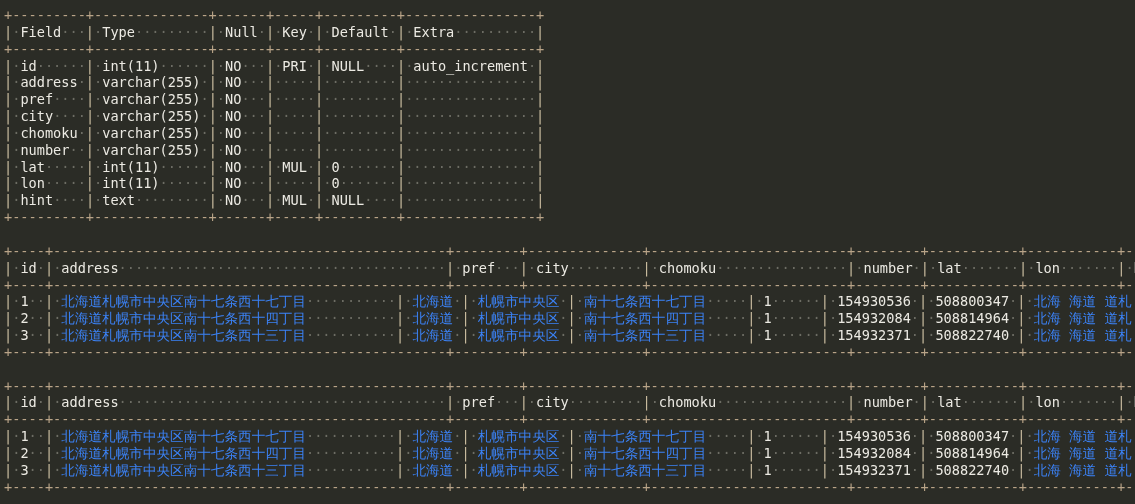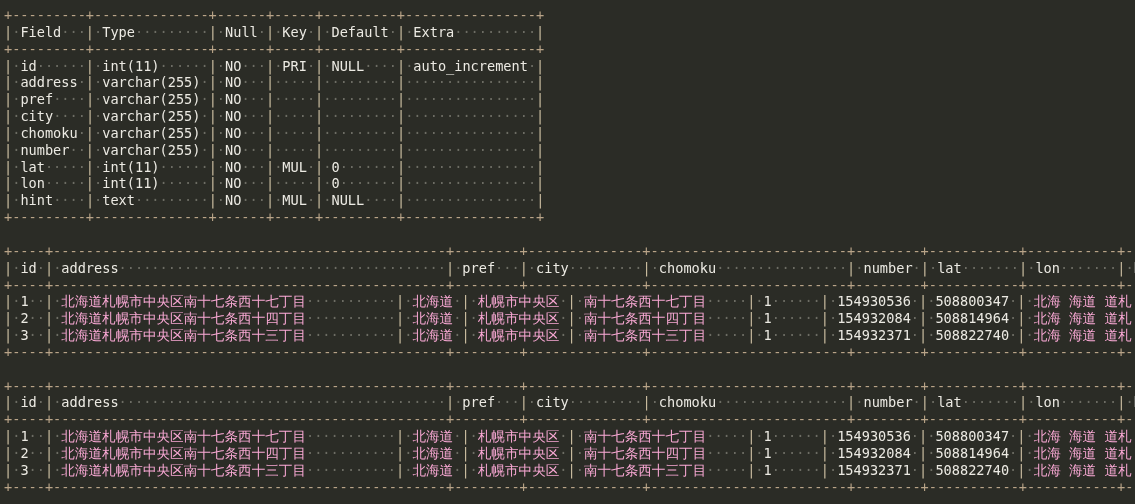--- a/index.html
+++ b/index.html
@@ -61,21 +61,21 @@
   
   .sp {
     color: #6d6d64;
   }
 
   .txt {
     color: #eceae3;
   }
 
   .cjk {
-    color: #f9a8d4;
+    color: #3b82f6;
   }
 </style>
 </head>
 <body>
 
 <div id="terminal">
   <div class="screen" id="screen">
       <span class="line rule">+---------+--------------+------+-----+---------+----------------+</span>
       <span class="line"><span class="pipe">|</span><span class="sp">·</span><span class="txt">Field</span><span class="sp">···</span><span class="pipe">|</span><span class="sp">·</span><span class="txt">Type</span><span class="sp">·········</span><span class="pipe">|</span><span class="sp">·</span><span class="txt">Null</span><span class="sp">·</span><span class="pipe">|</span><span class="sp">·</span><span class="txt">Key</span><span class="sp">·</span><span class="pipe">|</span><span class="sp">·</span><span class="txt">Default</span><span class="sp">·</span><span class="pipe">|</span><span class="sp">·</span><span class="txt">Extra</span><span class="sp">··········</span><span class="pipe">|</span></span>
       <span class="line rule">+---------+--------------+------+-----+---------+----------------+</span>

